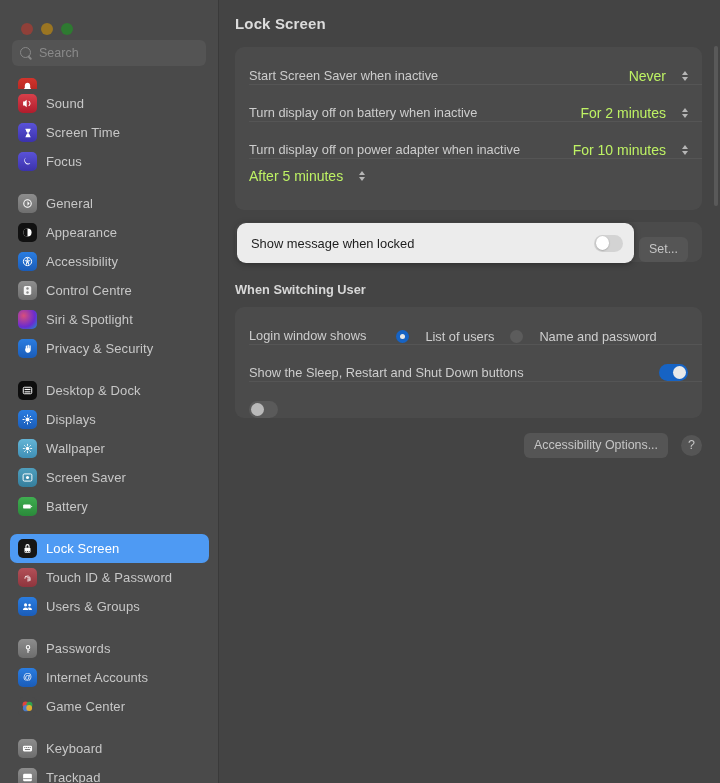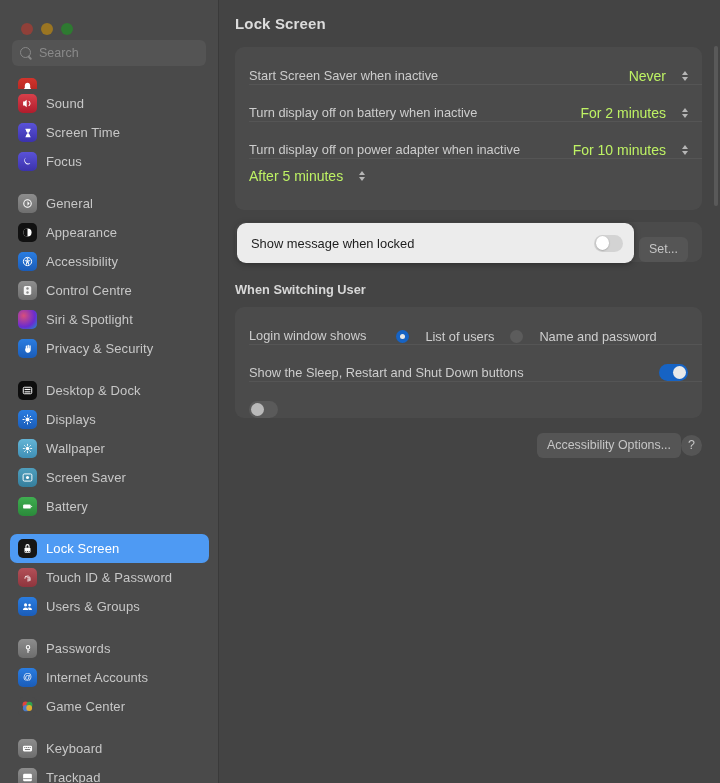--- a/index.html
+++ b/index.html
@@ -289,21 +289,21 @@
     width: 5px; height: 5px;
     border-radius: 50%;
     background: #e8e8e8;
   }
   .radio .rtxt { font-size: 12.8px; color: #cfcfcf; white-space: nowrap; }
 
   .footer-actions {
     display: flex;
     justify-content: flex-end;
     align-items: center;
-    gap: 0;
+    gap: 13px;
     margin: 15px 18px 0 16px;
   }
 
   
   #spotlight {
     position: absolute;
     left: 237px;
     top: 223px;
     width: 397px;
     height: 40px;

